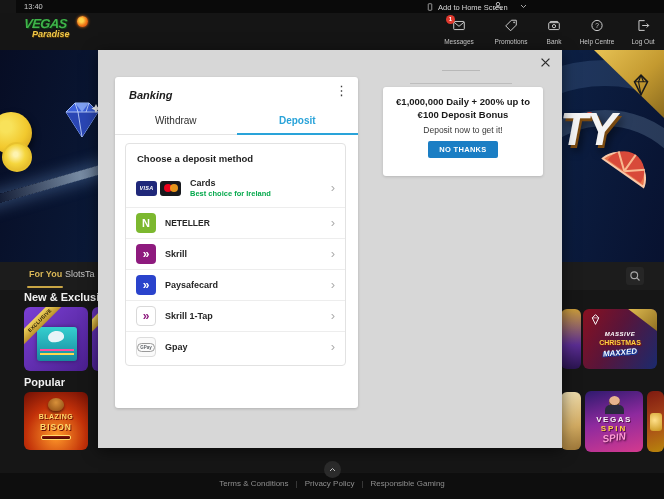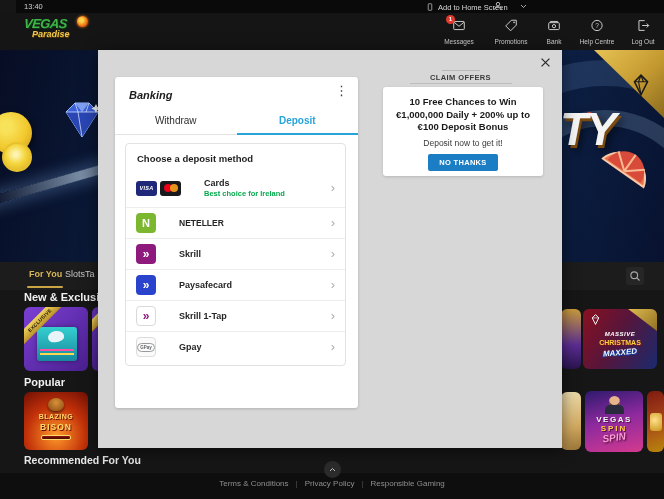--- a/index.html
+++ b/index.html
@@ -100,21 +100,21 @@
   .banking-card { position:absolute; left:17px; top:27px; width:243px; height:331px; background:#fff; border-radius:3px; box-shadow:0 1px 3px rgba(0,0,0,0.18); }
   .bk-title { position:absolute; left:14px; top:12px; font-size:11px; font-weight:bold; color:#1b1b1b;font-style:italic; }
   .kebab { position:absolute; right:10px; top:7px; font-size:13px; color:#3c3c3c; cursor:pointer; line-height:14px; }
   .bk-tabs { position:absolute; left:0; top:32px; width:100%; height:26px; display:flex; border-bottom:1px solid #e4e4e4; }
   .bk-tab { flex:1; text-align:center; line-height:24px; font-size:10px; cursor:pointer; position:relative; }
   .bk-tab.active { color:#29a3d9; font-weight:bold; }
   .bk-tab.inactive { color:#2e2e2e; }
   .bk-tab.active::after { content:""; position:absolute; left:0; bottom:-1px; width:100%; height:2px; background:#29a3d9; }
   .method-list { position:absolute; left:10px; top:66px; width:221px; height:223px; background:#fff; border:1px solid #e2e2e2; border-radius:4px; overflow:hidden; }
   .ml-heading { padding:9px 11px 5px 11px; font-size:9.5px; font-weight:bold; color:#1f1f1f; }
-  .m-row { display:flex; align-items:center; gap:23px; padding:0 10px; height:31px; border-top:1px solid #ededed; cursor:pointer; }
+  .m-row { display:flex; align-items:center; gap:9px; padding:0 10px; height:31px; border-top:1px solid #ededed; cursor:pointer; }
   .m-row.first { height:38px; border-top:none; }
   .pay-sq { width:20px; height:20px; border-radius:4px; display:flex; align-items:center; justify-content:center; flex-shrink:0; }
   .card-icons { display:flex; gap:3px; flex-shrink:0; }
   .ic-visa { width:21px; height:15px; border-radius:3px; background:#20287a; color:#fff; font-size:5.5px; font-weight:bold; font-style:italic; display:flex; align-items:center; justify-content:center; letter-spacing:0.3px; }
   .ic-mc { width:21px; height:15px; border-radius:3px; background:#17191d; position:relative; }
   .ic-mc .c1,.ic-mc .c2 { position:absolute; top:3.5px; width:8px; height:8px; border-radius:50%; }
   .ic-mc .c1 { left:3.5px; background:#eb001b; }
   .ic-mc .c2 { left:9.5px; background:#f79e1b; opacity:0.92; }
   .ic-neteller { background:#7cb82f; color:#fff; font-size:11px; font-weight:900; }
   .ic-skrill { background:#8e1a7e; color:#fff; font-size:12px; font-weight:bold; }
@@ -285,21 +285,20 @@
     <div class="head" data-interactable="false"></div>
     <div class="torso" data-interactable="false"></div>
     <div class="tv-l1" data-interactable="false">VEGAS</div>
     <div class="tv-l2" data-interactable="false">SPIN</div>
     <div class="tv-l3" data-interactable="false">SPIN</div>
   </div>
   <div class="tile tp-gold" data-interactable="true">
       <div class="blob" data-interactable="false"></div>
     </div>
 
-  <div class="section-heading" style="top:454px; font-size:10.5px; color:#e8e8e8;" data-interactable="false">Recommended For You</div>
 
   <div class="scroll-top" data-interactable="true">
     <svg data-interactable="false" width="9" height="8" viewBox="0 0 16 16">
         <path d="M3 10l5-5 5 5" fill="none" stroke="#cfcfcf" stroke-width="1.8"></path>
       </svg>
   </div>
   <div class="footer-bar" data-interactable="false">
     <div class="footer-links" data-interactable="false">
       <span data-interactable="true">Terms &amp; Conditions</span><span class="sep" data-interactable="false">|</span><span data-interactable="true">Privacy Policy</span><span class="sep" data-interactable="false">|</span><span data-interactable="true">Responsible Gaming</span>
     </div>
@@ -367,25 +366,23 @@
       </div>
 
     </div>
 
     <div class="rw-close" data-interactable="true">
       <svg data-interactable="false" width="11" height="11" viewBox="0 0 14 14">
           <path d="M2 2l10 10M12 2L2 12" stroke="#2b2b2b" stroke-width="1.6"></path>
         </svg>
     </div>
     <div class="rw-div1" data-interactable="false"></div>
-    <div class="rw-tab" data-interactable="true">CLAIM OFFERS</div>
     <div class="rw-div2" data-interactable="false"></div>
 
     <div class="offer-card" data-interactable="false">
-      <div class="offer-line" data-interactable="false">10 Free Chances to Win</div>
       <div class="offer-line" data-interactable="false">€1,000,000 Daily + 200% up to</div>
       <div class="offer-line" data-interactable="false">€100 Deposit Bonus</div>
       <div class="offer-sub" data-interactable="false">Deposit now to get it!</div>
       <div class="no-thanks" data-interactable="true">NO THANKS</div>
     </div>
   </div>
 
 </div>
 
 </body></html>

